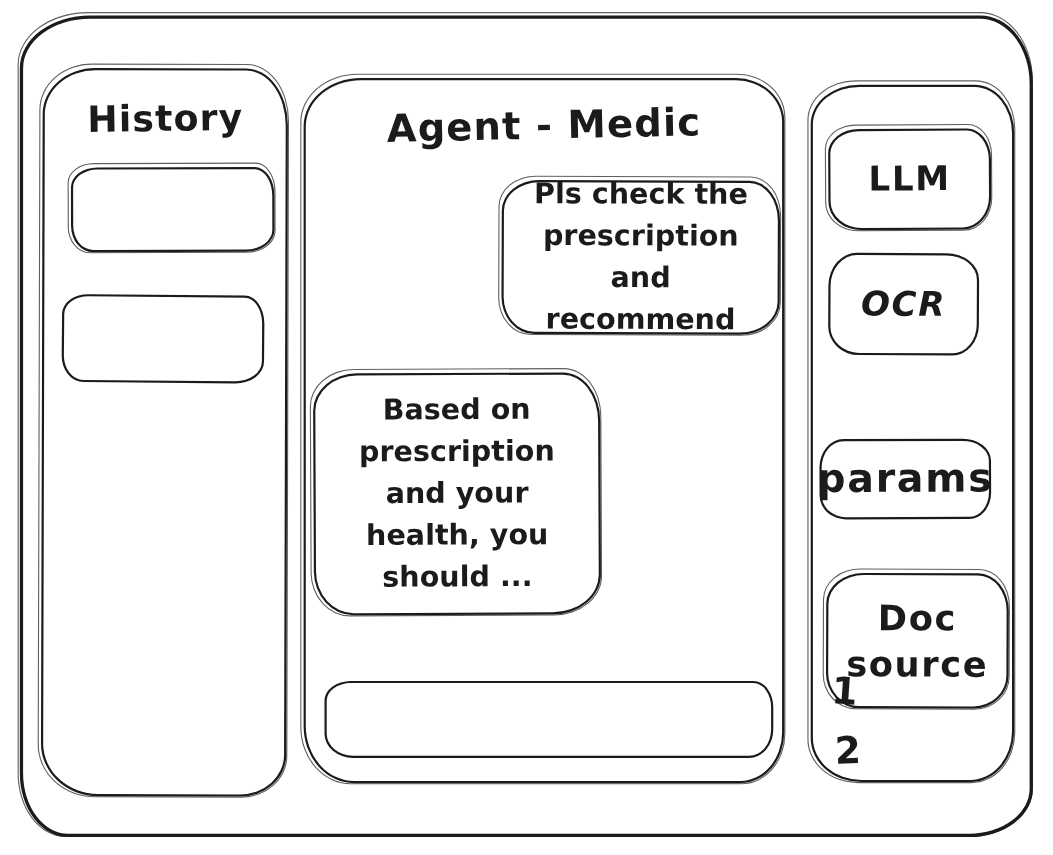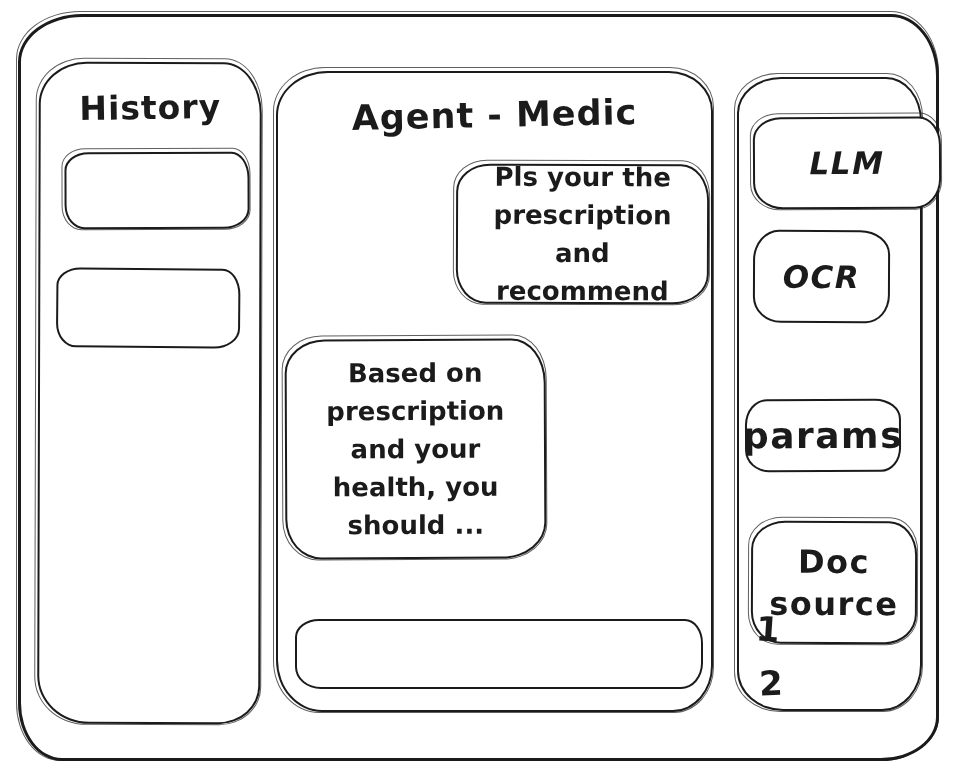--- a/index.html
+++ b/index.html
@@ -92,23 +92,22 @@
     border-radius:44px 36px 40px 46px / 36px 44px 46px 40px;
   }
   .tool-box{
     display:flex;align-items:center;justify-content:center;
     text-align:center;
     white-space:pre-line;
     font-size:31px;font-weight:bold;letter-spacing:1.5px;
     line-height:42px;
   }
   .tool-box.llm{
-    left:14px;top:38px;width:188px;height:92px;
+    left:14px;top:38px;width:148px;height:92px;
     border-radius:28px 22px 26px 30px / 22px 28px 30px 26px;
-    font-style:italic;
     transform:rotate(-.3deg);
     text-align:center;
   }
   .tool-box.ocr{
     left:14px;top:151px;width:137px;height:93px;
     border-radius:26px 30px 24px 28px / 30px 24px 28px 26px;
     font-style:italic;
     transform:rotate(.25deg);
   }
   .tool-box.params{
@@ -138,21 +137,21 @@
   <div class="sketch frame dbl"></div>
 
   <aside class="sketch history-panel dbl">
     <div class="panel-title">History</div>
     <div class="sketch hist-item one dbl"></div>
     <div class="sketch hist-item two"></div>
   </aside>
 
   <main class="sketch chat-panel dbl">
     <div class="chat-title">Agent - Medic</div>
-    <div class="sketch bubble user dbl">Pls your the
+    <div class="sketch bubble user dbl">Pls check the
 prescription
 and recommend</div>
     <div class="sketch bubble agent dbl">Based on
 prescription
 and your
 health, you
 should ...</div>
     <div class="sketch chat-input"></div>
   </main>
 

